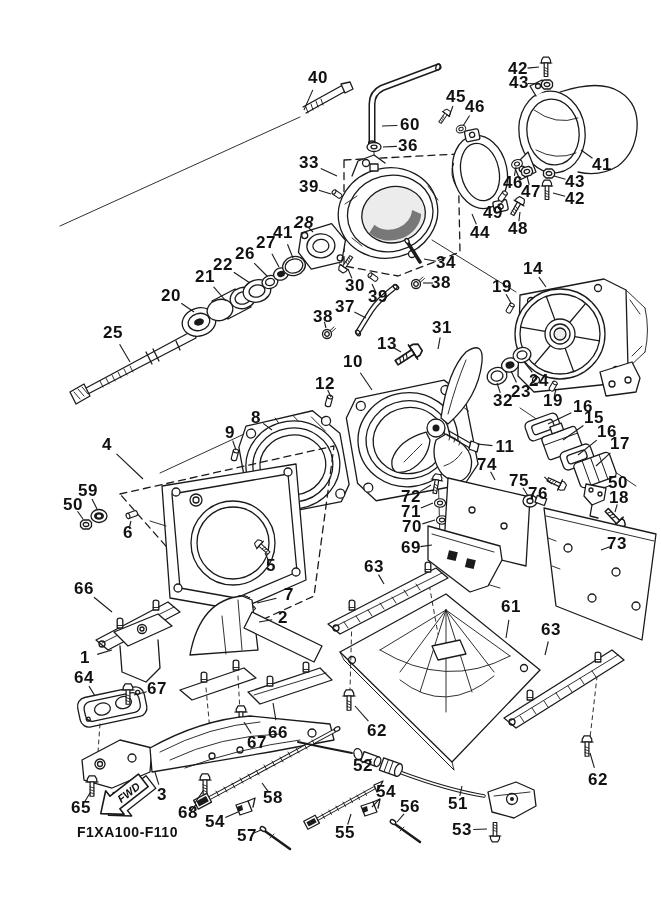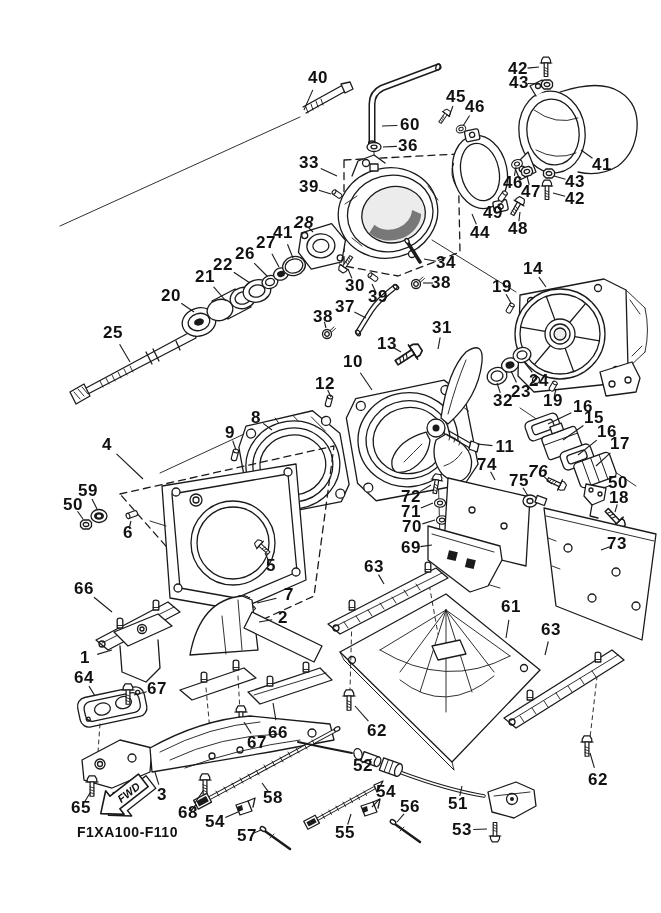--- a/index.html
+++ b/index.html
@@ -631,21 +631,21 @@
       <div class="part-label" style="left: 539px; top: 381px;">24</div>
       <div class="part-label" style="left: 521px; top: 392px;">23</div>
       <div class="part-label" style="left: 503px; top: 401px;">32</div>
       <div class="part-label" style="left: 553px; top: 401px;">19</div>
       <div class="part-label" style="left: 583px; top: 407px;">16</div>
       <div class="part-label" style="left: 594px; top: 418px;">15</div>
       <div class="part-label" style="left: 607px; top: 432px;">16</div>
       <div class="part-label" style="left: 620px; top: 444px;">17</div>
       <div class="part-label" style="left: 505px; top: 447px;">11</div>
       <div class="part-label" style="left: 487px; top: 465px;">74</div>
-      <div class="part-label" style="left: 538px; top: 472px; font-style: italic;">76</div>
+      <div class="part-label" style="left: 538px; top: 494px;">76</div>
       <div class="part-label" style="left: 519px; top: 481px;">75</div>
       <div class="part-label" style="left: 618px; top: 483px;">50</div>
       <div class="part-label" style="left: 619px; top: 498px;">18</div>
       <div class="part-label" style="left: 617px; top: 544px;">73</div>
       <div class="part-label" style="left: 107px; top: 445px;">4</div>
       <div class="part-label" style="left: 230px; top: 433px;">9</div>
       <div class="part-label" style="left: 256px; top: 418px;">8</div>
       <div class="part-label" style="left: 88px; top: 491px;">59</div>
       <div class="part-label" style="left: 73px; top: 505px;">50</div>
       <div class="part-label" style="left: 128px; top: 533px;">6</div>

